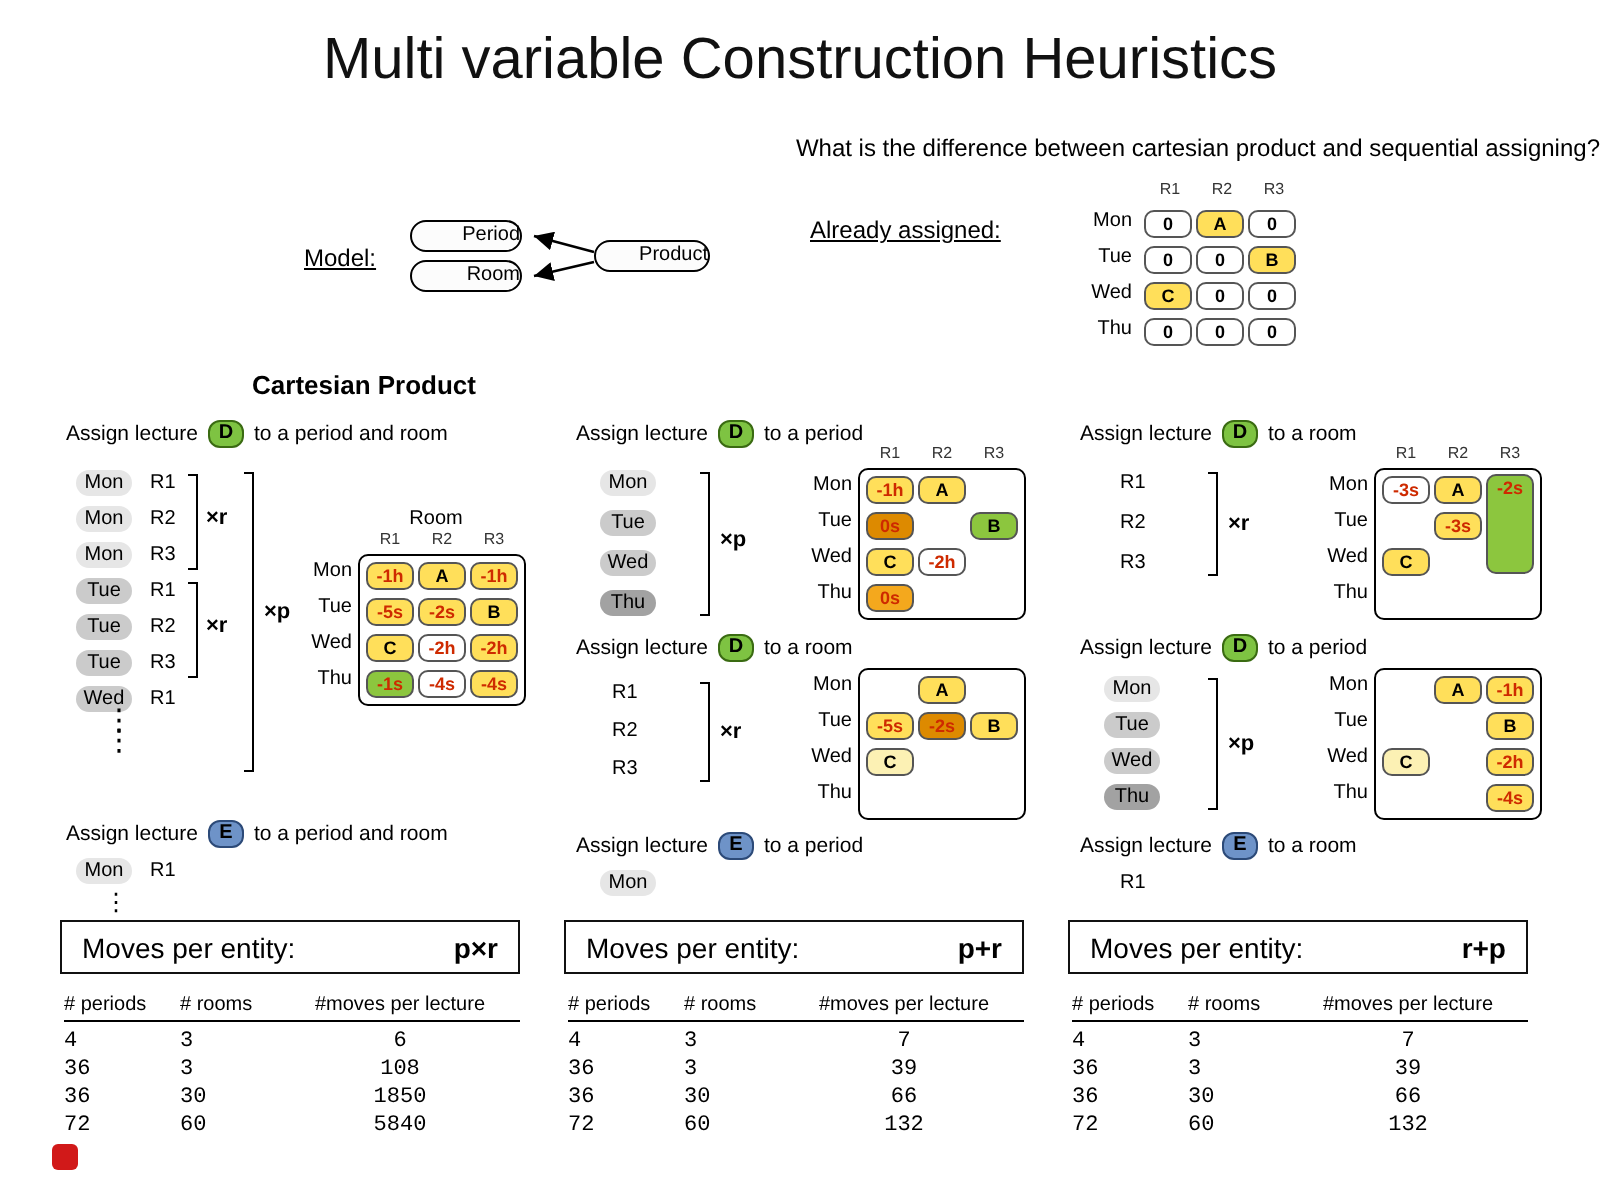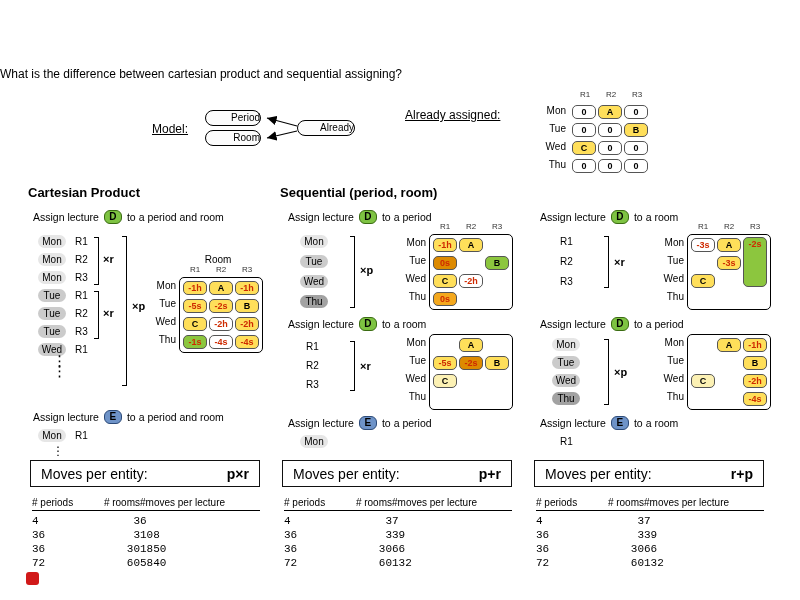--- a/index.html
+++ b/index.html
@@ -1,20 +1,20 @@
 <!DOCTYPE html>
 <html><head>
 <meta charset="utf-8">
 <style>
   html,body{margin:0;padding:0;}
   body{width:800px;height:600px;background:#fff;font-family:"Liberation Sans",sans-serif;color:#000;position:relative;overflow:hidden;}
   #stage{position:absolute;inset:0;}
 
   #title{position:absolute;left:0;right:0;top:14px;text-align:center;font-size:29px;color:#111;}
-  #subtitle{position:absolute;left:0;right:0;top:67px;text-align:left;font-size:12px;}
+  #subtitle{position:absolute;left:0;right:0;top:67px;text-align:right;font-size:12px;}
 
   .plain{position:absolute;font-size:12px;text-decoration:underline;}
   #model-label{left:152px;top:122px;}
   #assigned-label{left:405px;top:108px;}
 
   .node{position:absolute;border:1.2px solid #000;border-radius:9px;background:#fcfcfc;font-size:10px;text-align:right;line-height:13px;height:14px;}
   #box-period{left:205px;top:110px;width:54px;}
   #box-room{left:205px;top:130px;width:54px;}
   #box-lecture{left:297px;top:120px;width:56px;}
   #model-arrows{position:absolute;left:257px;top:108px;width:44px;height:44px;}
@@ -35,21 +35,21 @@
   .gcard{width:24px;height:14px;border:1px solid #555;border-radius:5px;font-size:9px;font-weight:bold;line-height:12px;text-align:center;background:#fff;box-sizing:border-box;}
   .gcard.tall{position:absolute;top:1px;left:1px;z-index:1;}
   .s-white{background:#ffffff}
   .s-yellow{background:#ffdf5a}
   .s-pale{background:#fcf1b4}
   .s-green{background:#8cc63e}
   .s-orange{background:#f4a81d}
   .s-sel{background:#dd8a00}
   .neg{color:#ce2a00}
 
-  .colhead{position:absolute;width:210px;text-align:left;font-weight:bold;font-size:13px;top:185px;}
+  .colhead{position:absolute;width:210px;text-align:right;font-weight:bold;font-size:13px;top:185px;}
   #c1-heading{left:28px}#c2-heading{left:280px}#c3-heading{left:532px}
 
   .stepline{position:absolute;display:flex;align-items:center;gap:5px;font-size:10.5px;height:14px;}
   #c1-step1{left:33px;top:210px}#c1-step2{left:33px;top:410px}
   #c2-step1{left:288px;top:210px}#c2-step2{left:288px;top:317px}#c2-step3{left:288px;top:416px}
   #c3-step1{left:540px;top:210px}#c3-step2{left:540px;top:317px}#c3-step3{left:540px;top:416px}
 
   .lec{display:inline-block;min-width:18px;padding:0 2px;text-align:center;border-radius:6px;font-size:10px;font-weight:bold;border:1px solid #444;box-sizing:border-box;line-height:12px;}
   .lec[data-variant="green"]{background:#7ec342;border-color:#3a6b12;}
   .lec[data-variant="blue"]{background:#6e93c8;border-color:#2c4a78;}
@@ -103,39 +103,40 @@
   #assigned-grid{left:540px;top:90px}
 
   .movesbox{position:absolute;top:460px;width:230px;height:27px;border:1.3px solid #111;display:flex;align-items:center;justify-content:space-between;padding:0 10px;box-sizing:border-box;background:#fff;}
   .movesbox .lbl{font-size:14px;}
   .movesbox .frm{font-size:14px;font-weight:bold;}
   #c1-movesbox{left:30px}#c2-movesbox{left:282px}#c3-movesbox{left:534px}
 
   .stats{position:absolute;top:497px;width:228px;}
   .thead{display:flex;font-size:10px;}
   .tc0{width:58px;}
-  .tc1{width:50px;text-align:right;}
-  .tc2{flex:1;text-align:left;}
+  .tc1{width:50px;}
+  .tc2{flex:1;text-align:center;}
   .tline{border-top:1px solid #000;margin:2px 0 3px;}
   .trow{display:flex;font-family:"Liberation Mono",monospace;font-size:11px;line-height:14px;}
   #c1-stats{left:32px}#c2-stats{left:284px}#c3-stats{left:536px}
 
   #logo{position:absolute;left:26px;top:572px;width:13px;height:13px;background:#d11919;border-radius:3px;}
 </style>
 </head>
 <body>
 
 <div id="stage">
 
+  <div id="title">Multi variable Construction Heuristics</div>
   <div id="subtitle">What is the difference between cartesian product and sequential assigning?</div>
 
   <div id="model-label" class="plain">Model:</div>
   <div id="box-period" class="node">Period</div>
   <div id="box-room" class="node">Room</div>
-  <div id="box-lecture" class="node">Already</div>
+  <div id="box-lecture" class="node">Product</div>
   <svg id="model-arrows" viewBox="0 0 44 44">
     <defs>
       <marker id="ah" markerWidth="9" markerHeight="8" refX="8" refY="4" orient="auto">
         <path d="M0,0 L8,4 L0,8 z" fill="#000"></path>
       </marker>
     </defs>
     <line x1="40" y1="18" x2="10" y2="10" stroke="#000" stroke-width="1.2" marker-end="url(#ah)"></line>
     <line x1="40" y1="23" x2="10" y2="30" stroke="#000" stroke-width="1.2" marker-end="url(#ah)"></line>
   </svg>
 
@@ -356,21 +357,20 @@
         <span class="tc tc1">30</span>
         <span class="tc tc2">1850</span>
       </div>
       <div class="trow">
         <span class="tc tc0">72</span>
         <span class="tc tc1">60</span>
         <span class="tc tc2">5840</span>
       </div>
     </div>
 
-  <div id="c2-heading" class="colhead">Sequential (period, room)</div>
   <div id="c2-step1" class="stepline">
     <span>Assign lecture</span>
     <span class="lec" data-variant="green">D</span>
     <span>to a period</span>
   </div>
   <div id="c2-moves1" class="mlist sp20">
       <div class="mrow">
         <span class="chip light">Mon</span>
       </div>
       <div class="mrow">

